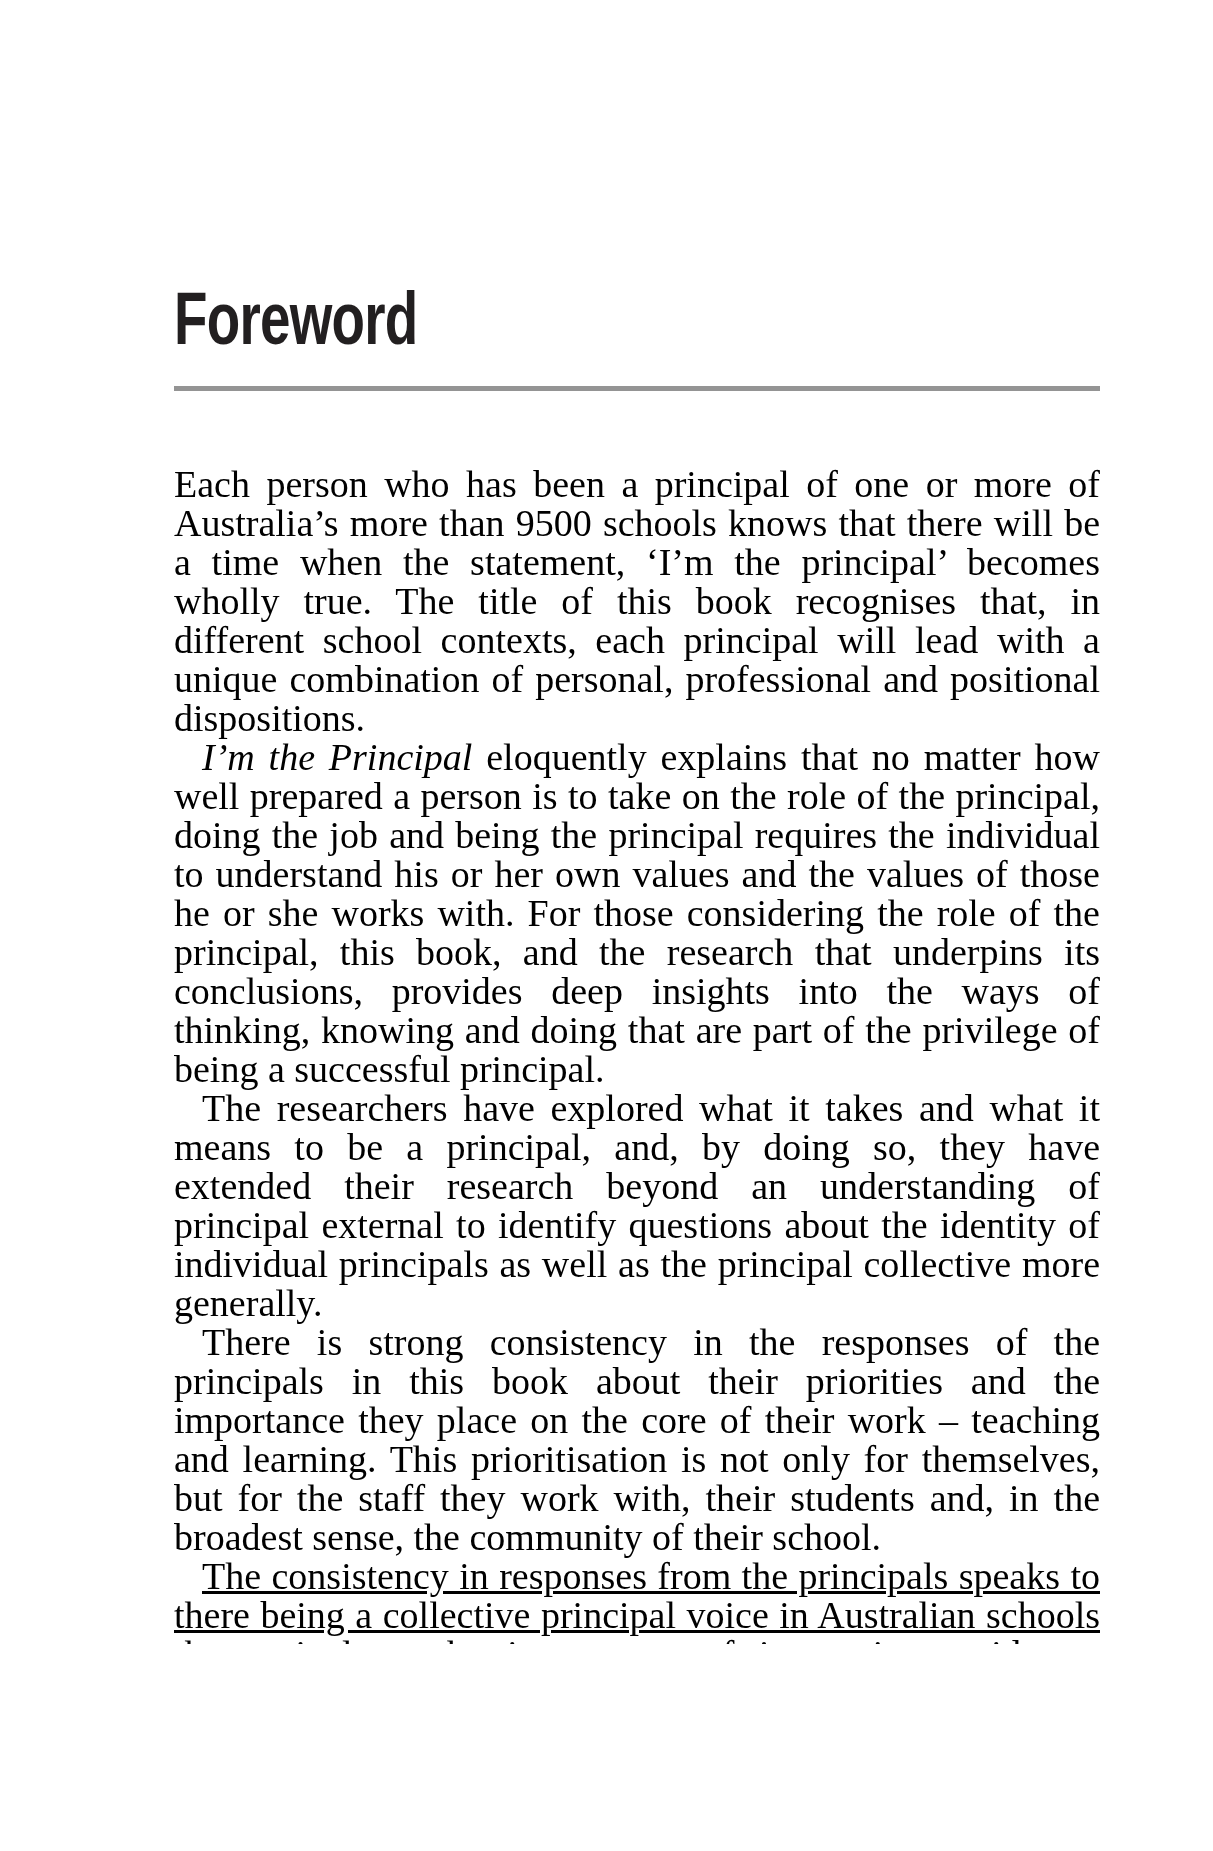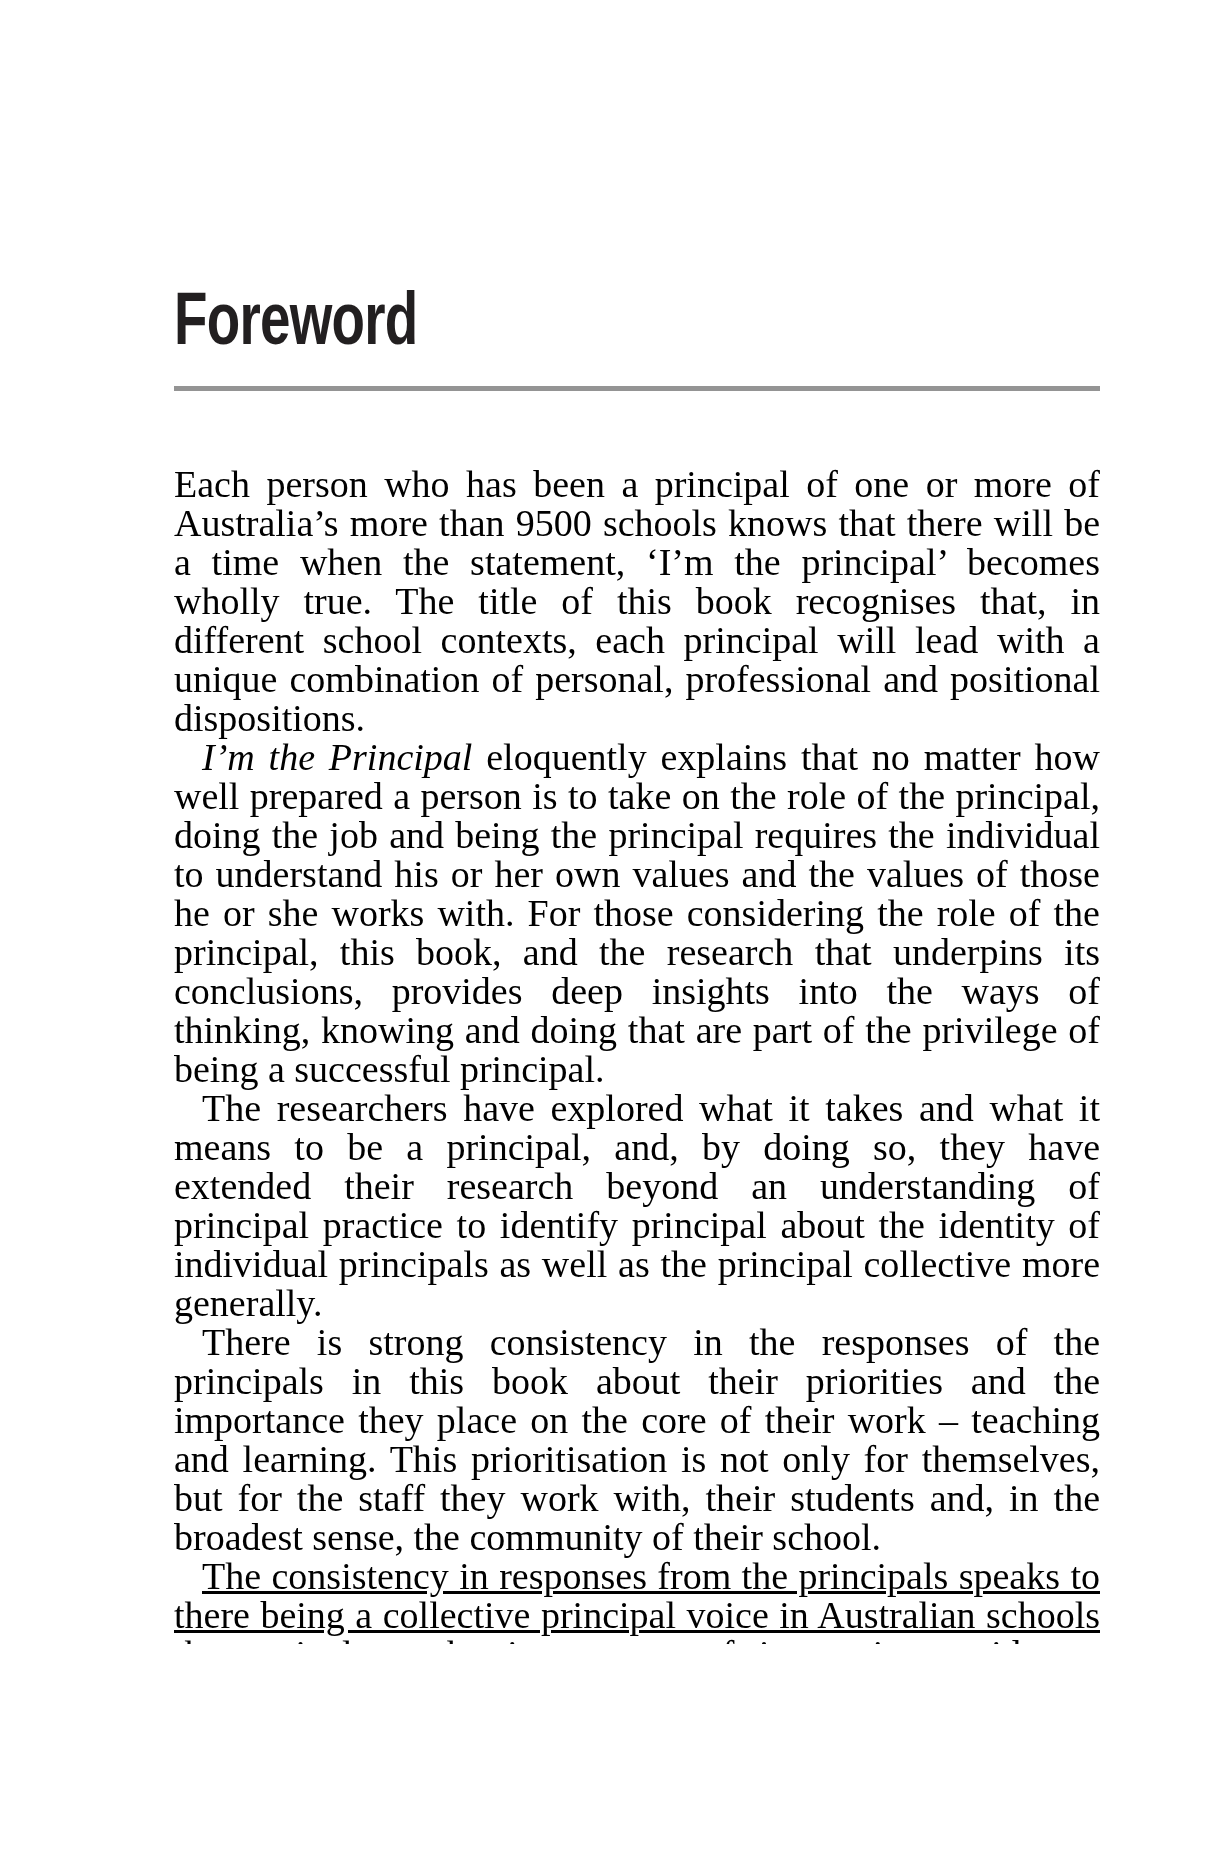--- a/index.html
+++ b/index.html
@@ -76,19 +76,19 @@
 </head>
 <body>
 
 <div class="page">
   <div class="content">
     <h1 class="chapter-title">Foreword</h1>
     <div class="title-rule"></div>
     <div class="body-text">
       <p class="para">Each person who has been a principal of one or more of Australia’s more than 9500 schools knows that there will be a time when the statement, ‘I’m the principal’ becomes wholly true. The title of this book recognises that, in different school contexts, each principal will lead with a unique combination of personal, professional and positional dispositions.</p>
       <p class="para indent"><em class="book-title">I’m the Principal</em><span> eloquently explains that no matter how well prepared a person is to take on the role of the principal, doing the job and being the principal requires the individual to understand his or her own values and the values of those he or she works with. For those considering the role of the principal, this book, and the research that underpins its conclusions, provides deep insights into the ways of thinking, knowing and doing that are part of the privilege of being a successful principal.</span></p>
-      <p class="para indent">The researchers have explored what it takes and what it means to be a principal, and, by doing so, they have extended their research beyond an understanding of principal practice to identify principal about the identity of individual principals as well as the principal collective more generally.</p>
+      <p class="para indent">The researchers have explored what it takes and what it means to be a principal, and, by doing so, they have extended their research beyond an understanding of principal external to identify questions about the identity of individual principals as well as the principal collective more generally.</p>
       <p class="para indent">There is strong consistency in the responses of the principals in this book about their priorities and the importance they place on the core of their work – teaching and learning. This prioritisation is not only for themselves, but for the staff they work with, their students and, in the broadest sense, the community of their school.</p>
       <p class="para indent last">The consistency in responses from the principals speaks to there being a collective principal voice in Australian schools that articulates the importance of instruction, evidence, student progress and achievement, school culture, and professional learning in informing critical principal priorities and perspectives. This voice is realistic and, at times, expresses a strong negative view of the increasing challenges of external compliance and management</p>
     </div>
   </div>
   <div class="folio">i</div>
 </div>
 
 </body></html>

